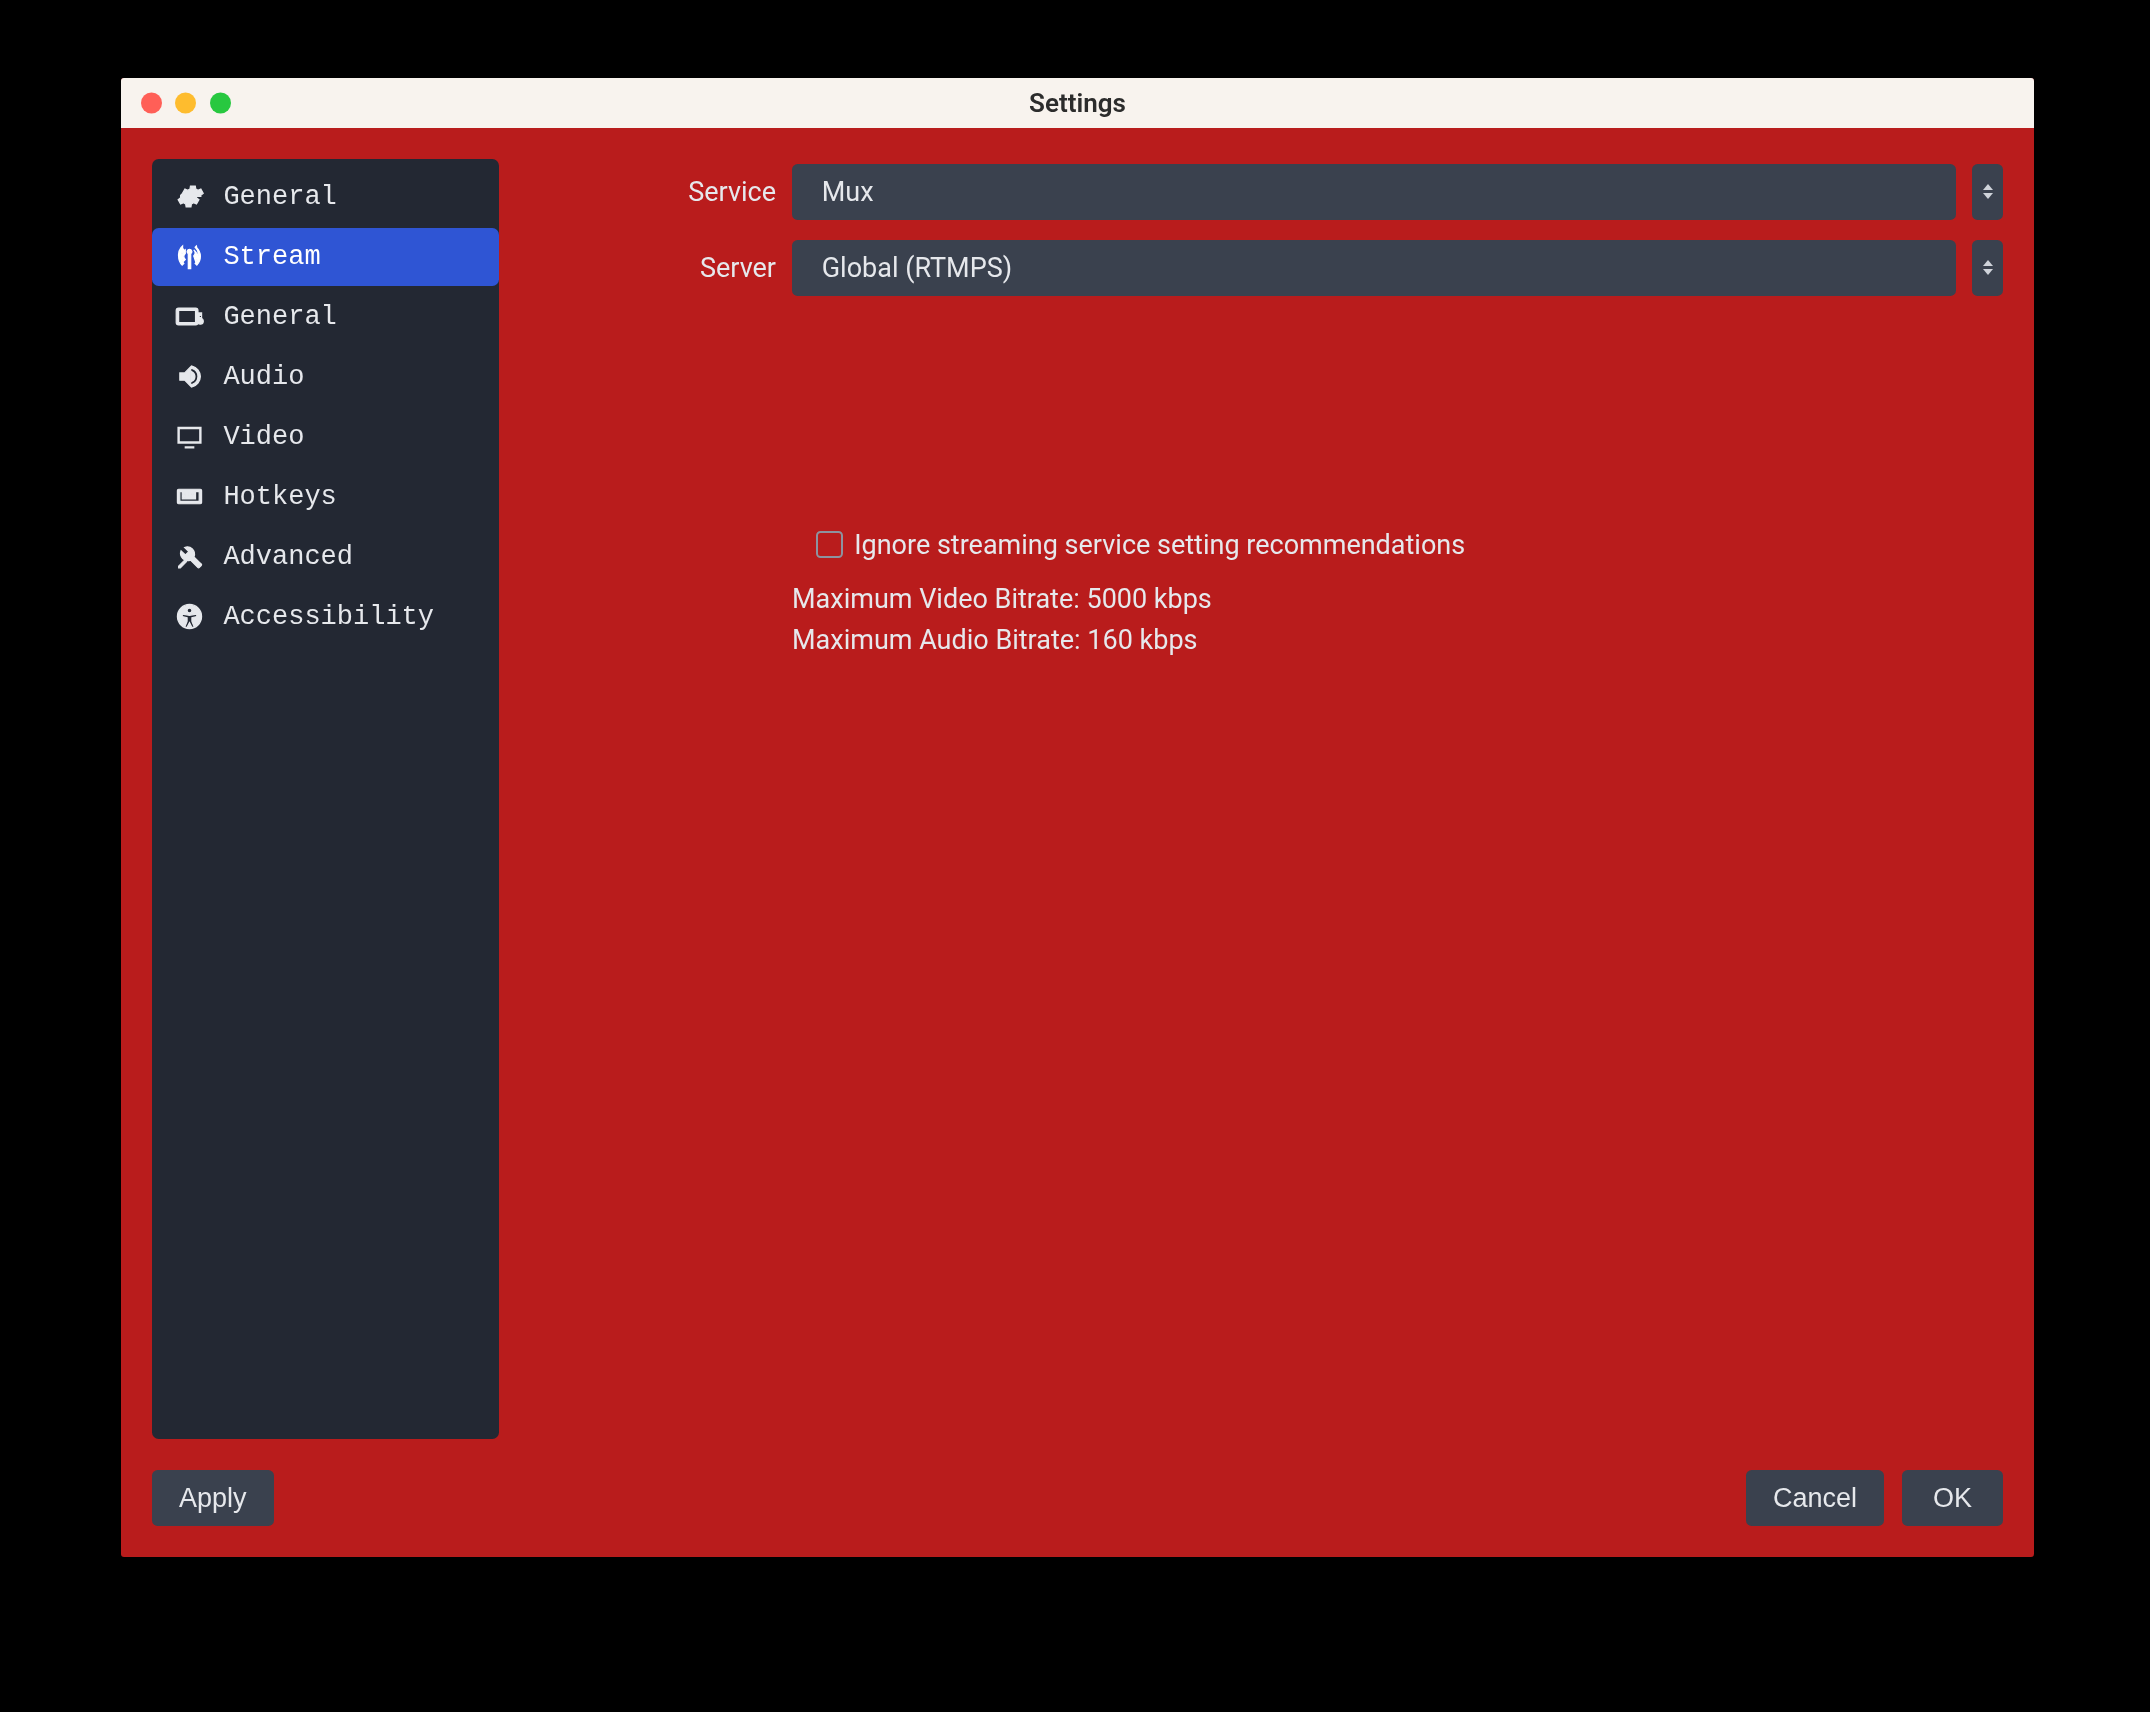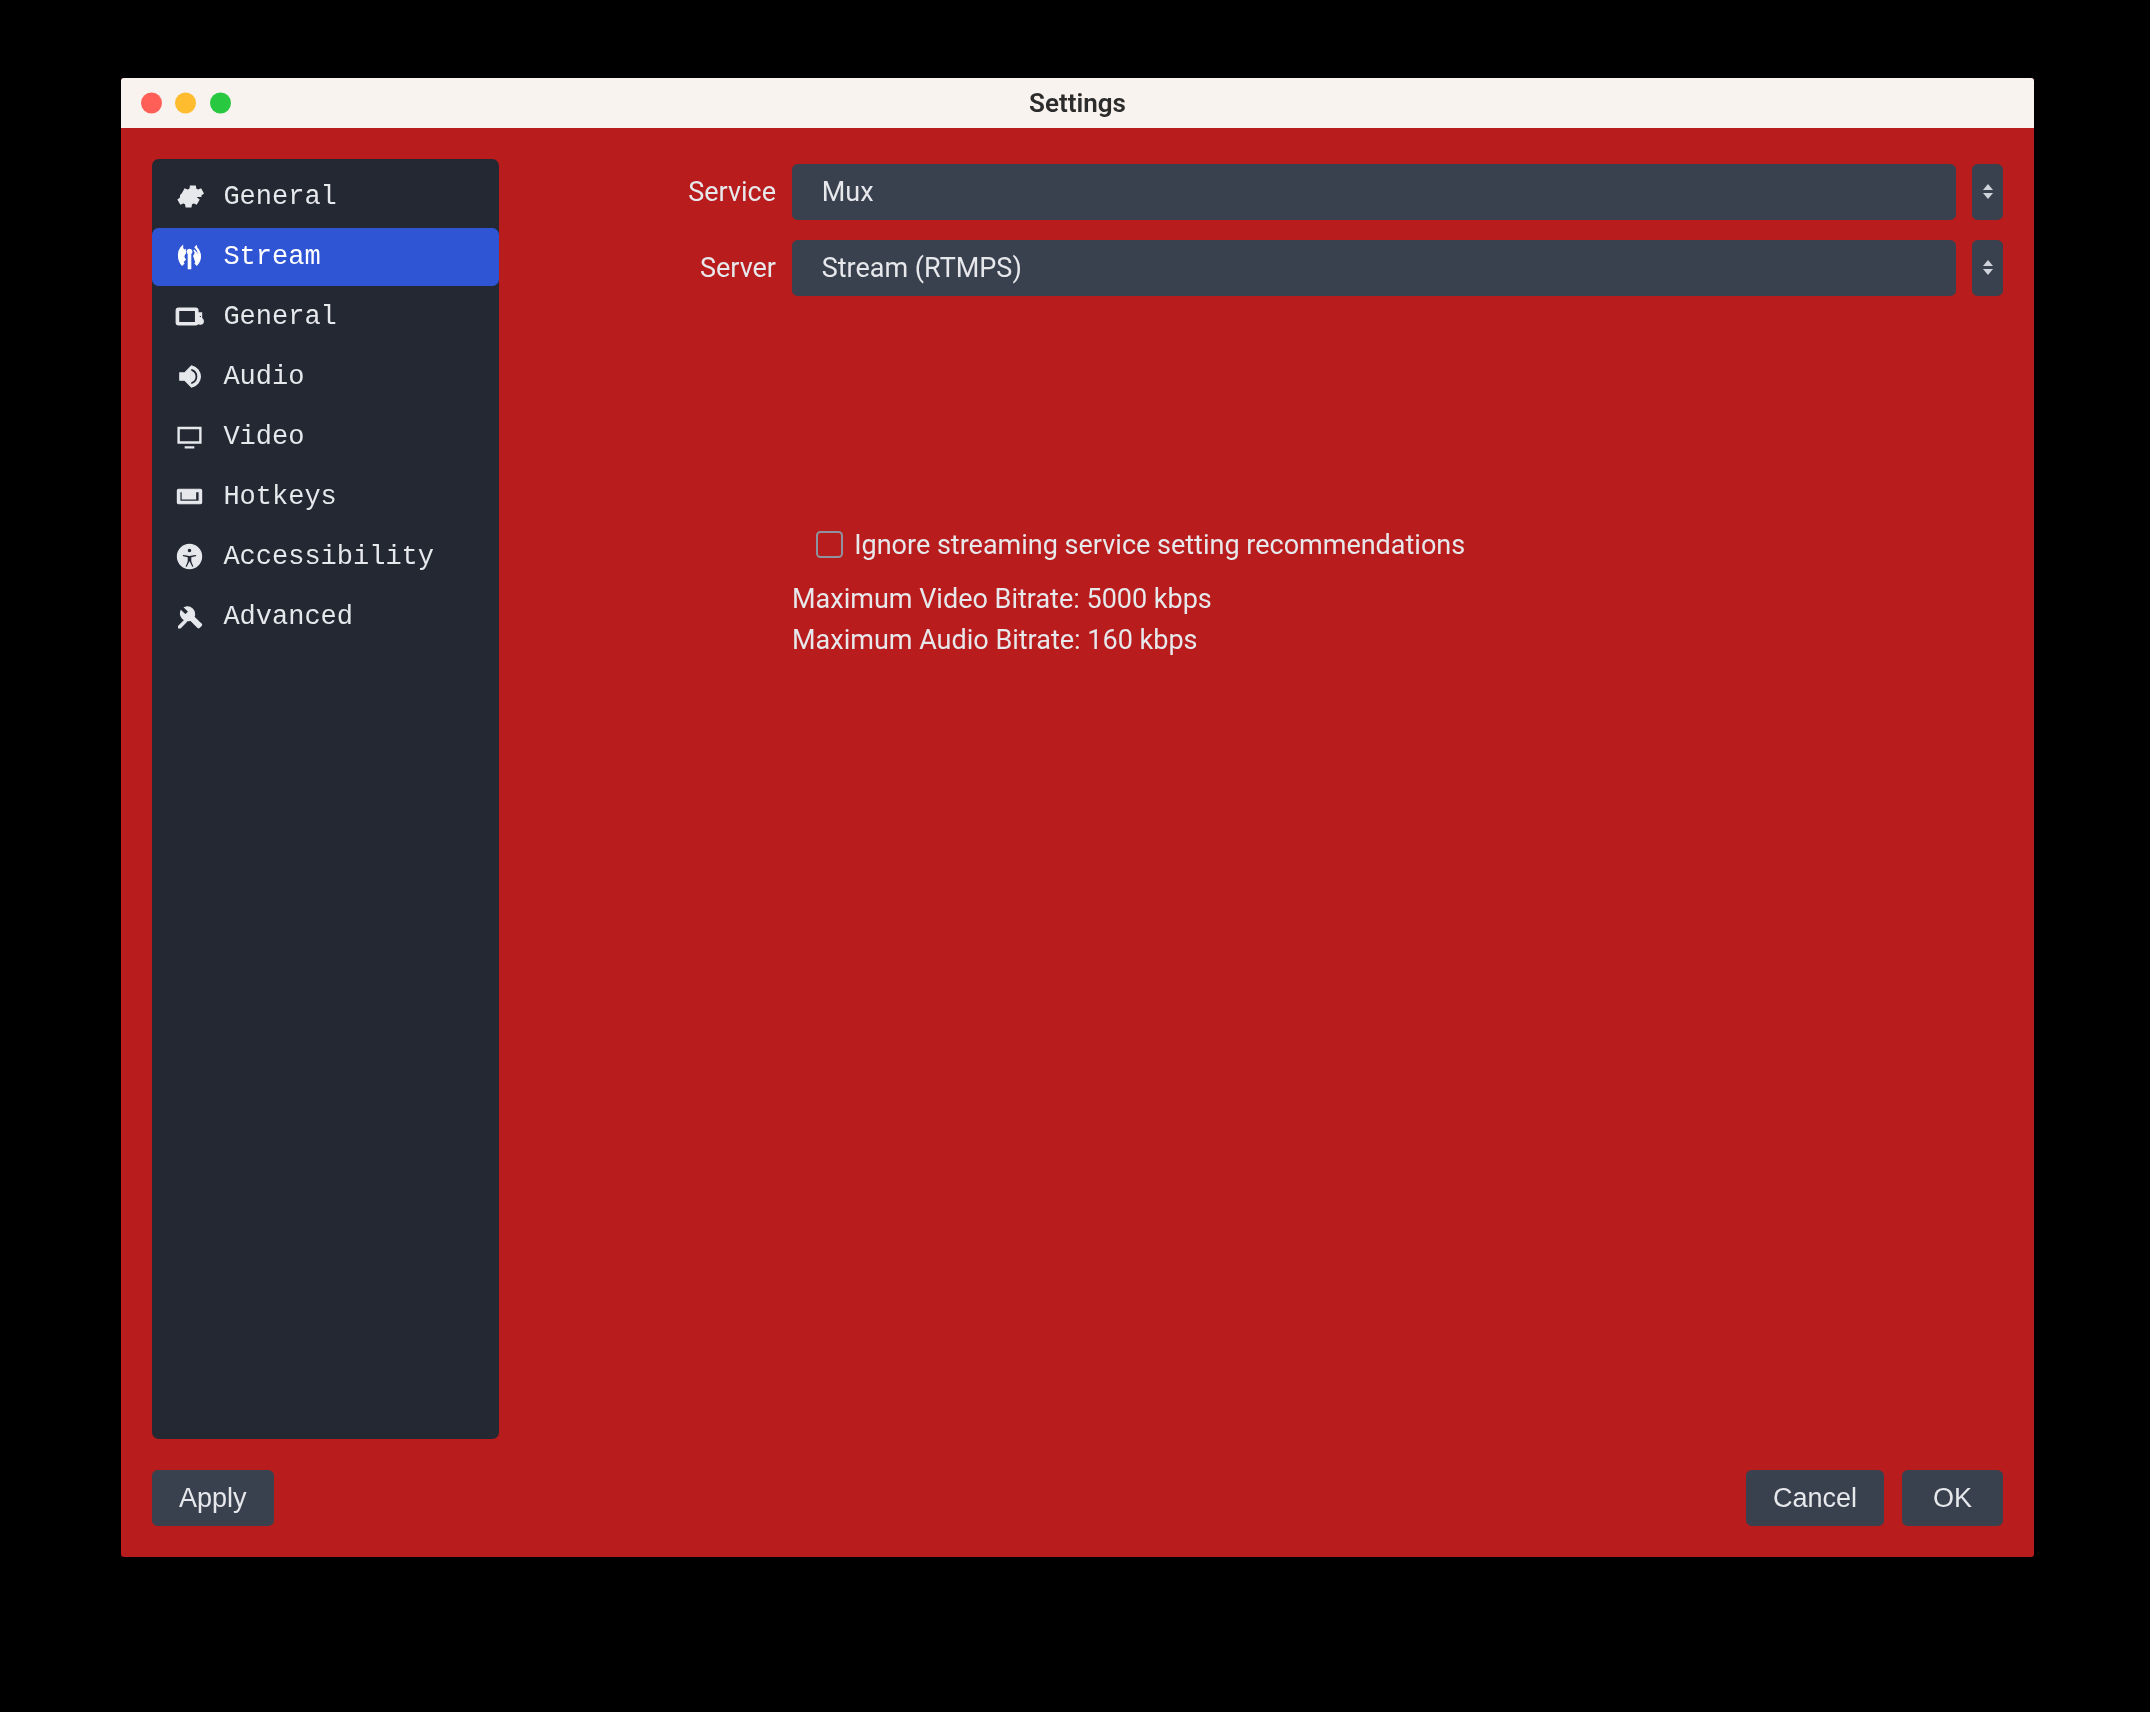--- a/index.html
+++ b/index.html
@@ -316,56 +316,56 @@
             <svg viewBox="0 0 24 24">
                 <path d="M3 6h18a1 1 0 011 1v10a1 1 0 01-1 1H3a1 1 0 01-1-1V7a1 1 0 011-1zm1 2v8h16V8H4zm2 1h2v2H6V9zm3 0h2v2H9V9zm3 0h2v2h-2V9zm3 0h2v2h-2V9zM6 12h2v2H6v-2zm3 0h8v2H9v-2z"></path>
               </svg>
           </span>
           <span class="sidebar-label">Hotkeys</span>
         </div>
 
         <div class="sidebar-item">
           <span class="sidebar-icon">
             <svg viewBox="0 0 24 24">
+                <path d="M21.7 18.3l-6-6a6 6 0 00-7.8-7.8l3.5 3.5-2.8 2.8L5 7.3A6 6 0 0012.8 15l6 6a1 1 0 001.4 0l1.5-1.5a1 1 0 000-1.4zM3 20l5-5 1.4 1.4-5 5H3v-1.4z"></path>
+              </svg>
+          </span>
+          <span class="sidebar-label">Advanced</span>
+        </div>
+
+        <div class="sidebar-item">
+          <span class="sidebar-icon">
+            <svg viewBox="0 0 24 24">
                 <circle cx="12" cy="12" r="10"></circle>
                 <circle cx="12" cy="7" r="2" fill="#232833"></circle>
                 <path fill="#232833" d="M6 10l6 1 6-1v2l-4 1v3l2 5h-2l-2-4-2 4H8l2-5v-3l-4-1z"></path>
               </svg>
           </span>
           <span class="sidebar-label">Accessibility</span>
-        </div>
-
-        <div class="sidebar-item">
-          <span class="sidebar-icon">
-            <svg viewBox="0 0 24 24">
-                <path d="M21.7 18.3l-6-6a6 6 0 00-7.8-7.8l3.5 3.5-2.8 2.8L5 7.3A6 6 0 0012.8 15l6 6a1 1 0 001.4 0l1.5-1.5a1 1 0 000-1.4zM3 20l5-5 1.4 1.4-5 5H3v-1.4z"></path>
-              </svg>
-          </span>
-          <span class="sidebar-label">Advanced</span>
         </div>
 
       </div>
 
       <div class="main">
 
         <div class="form-row">
           <div class="form-label">Service</div>
           <div class="select">
             <span>Mux</span>
           </div>
           <div class="select-stepper">
             <div class="stepper-arrow stepper-up"></div>
             <div class="stepper-arrow stepper-down"></div>
           </div>
         </div>
 
         <div class="form-row">
           <div class="form-label">Server</div>
           <div class="select">
-            <span>Stream (RTMPS)</span>
+            <span>Global (RTMPS)</span>
           </div>
           <div class="select-stepper">
             <div class="stepper-arrow stepper-up"></div>
             <div class="stepper-arrow stepper-down"></div>
           </div>
         </div>
 
 
         <div class="recommendations">
           <label class="checkbox-row">

